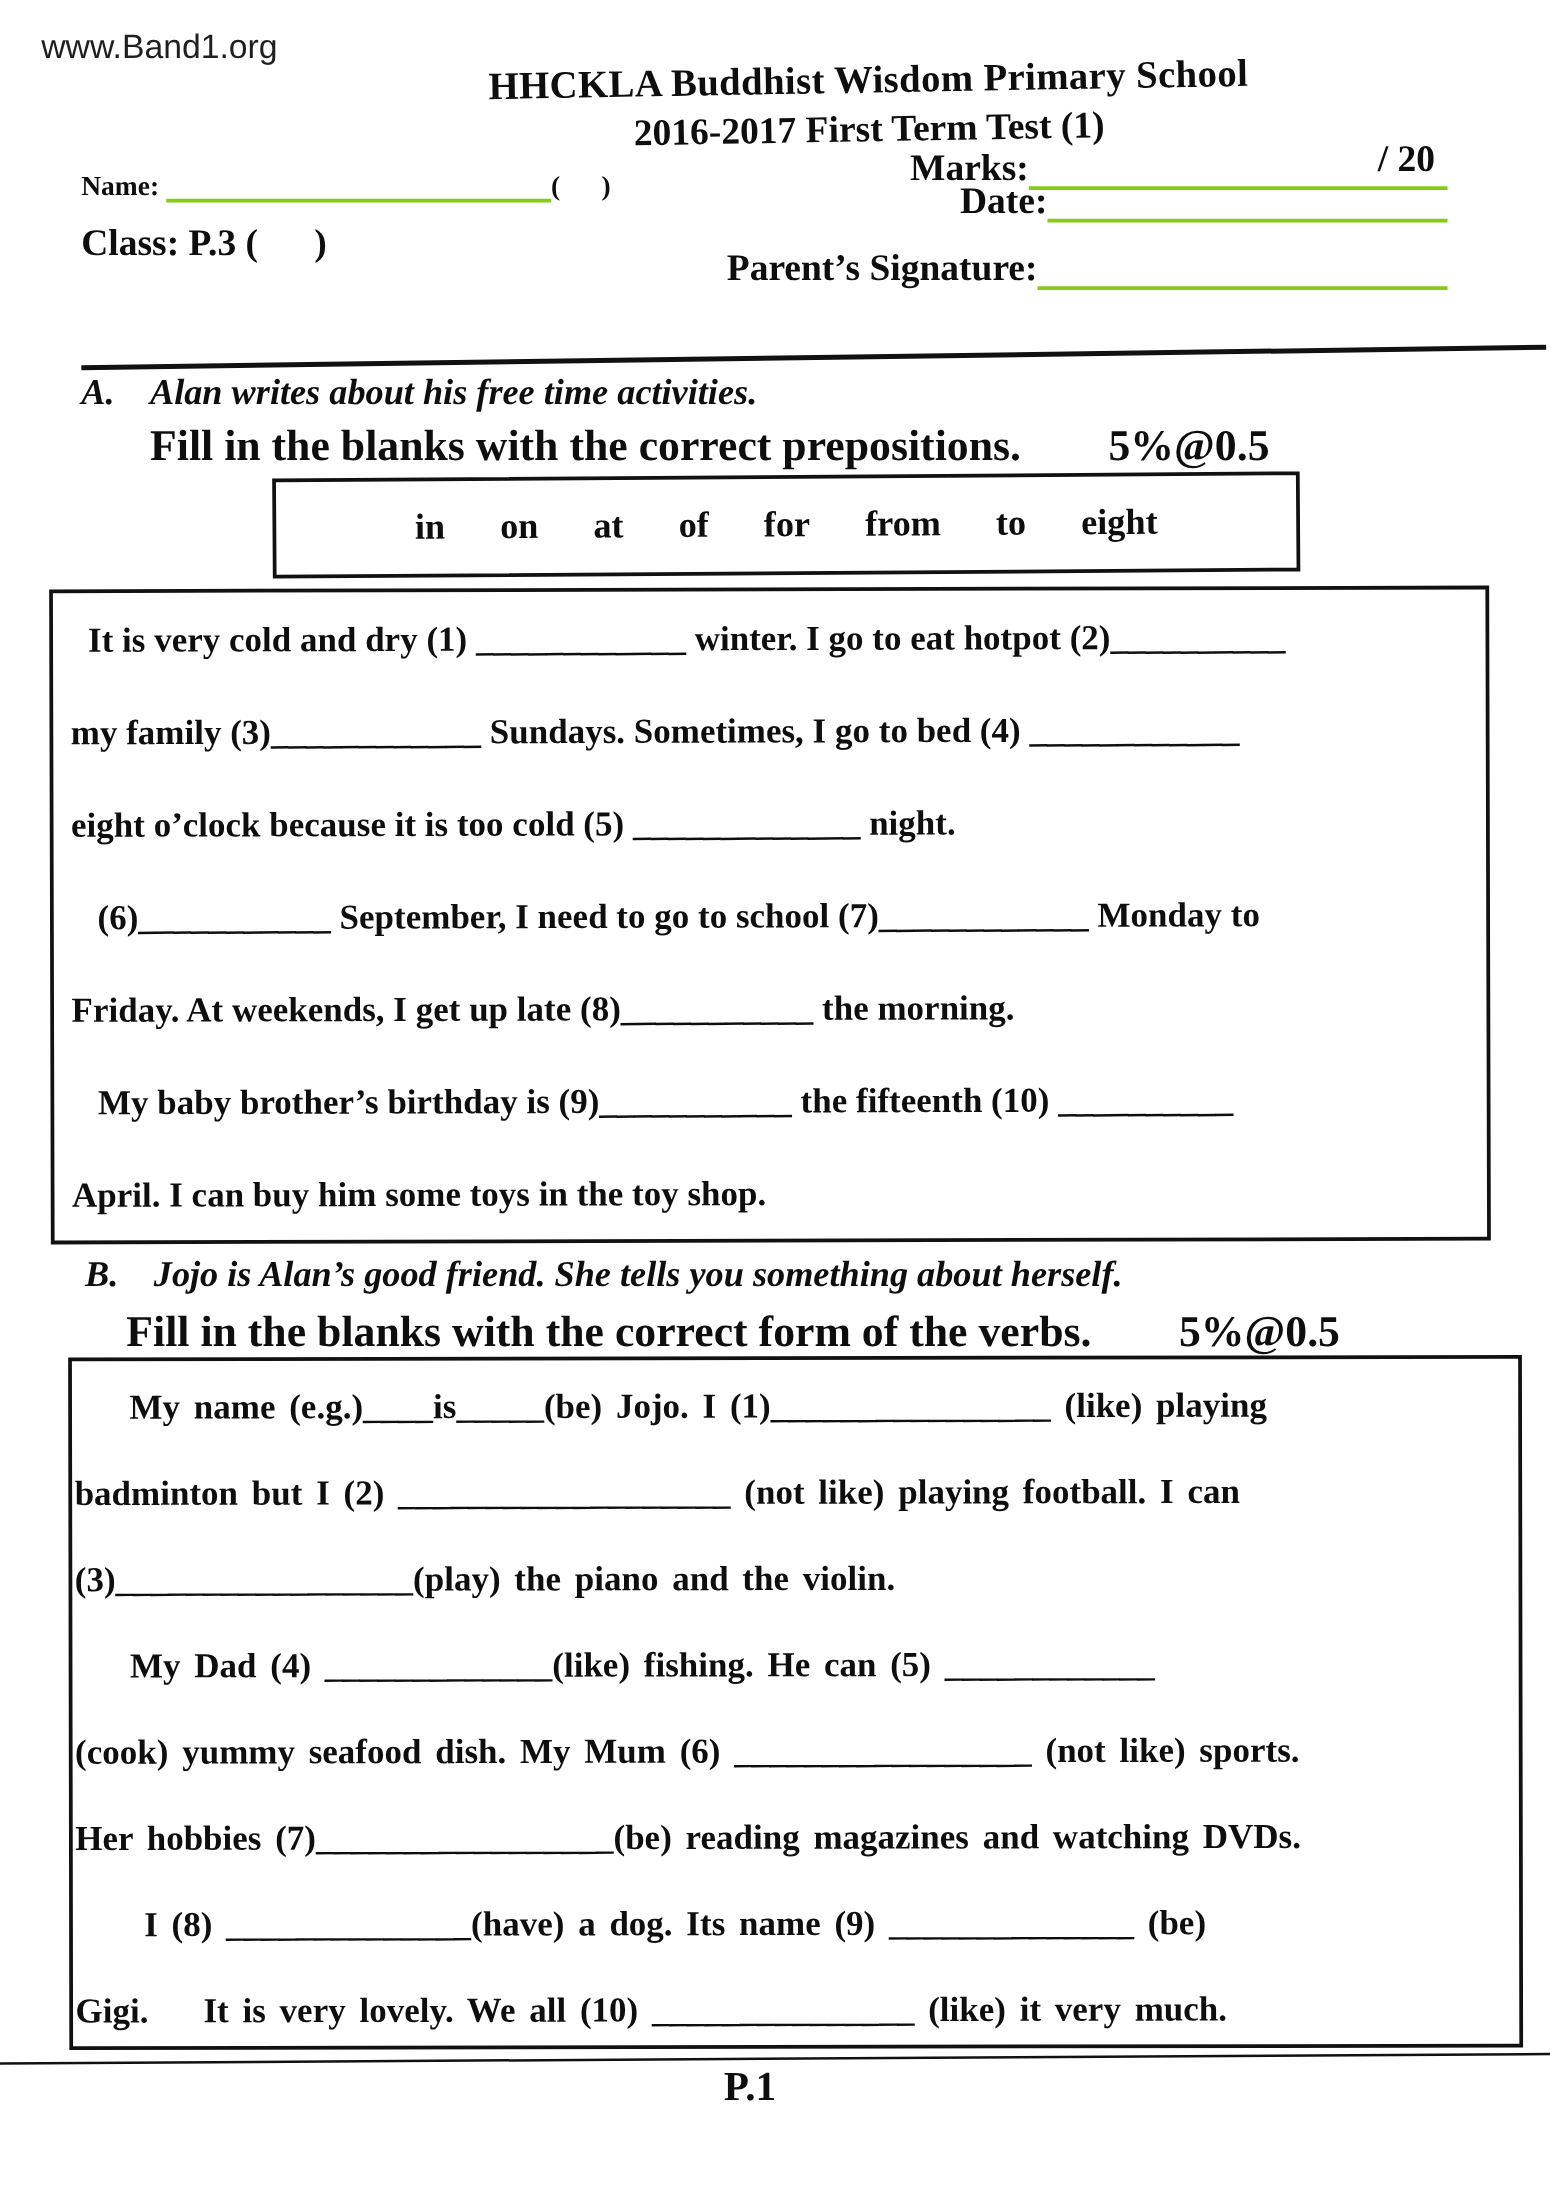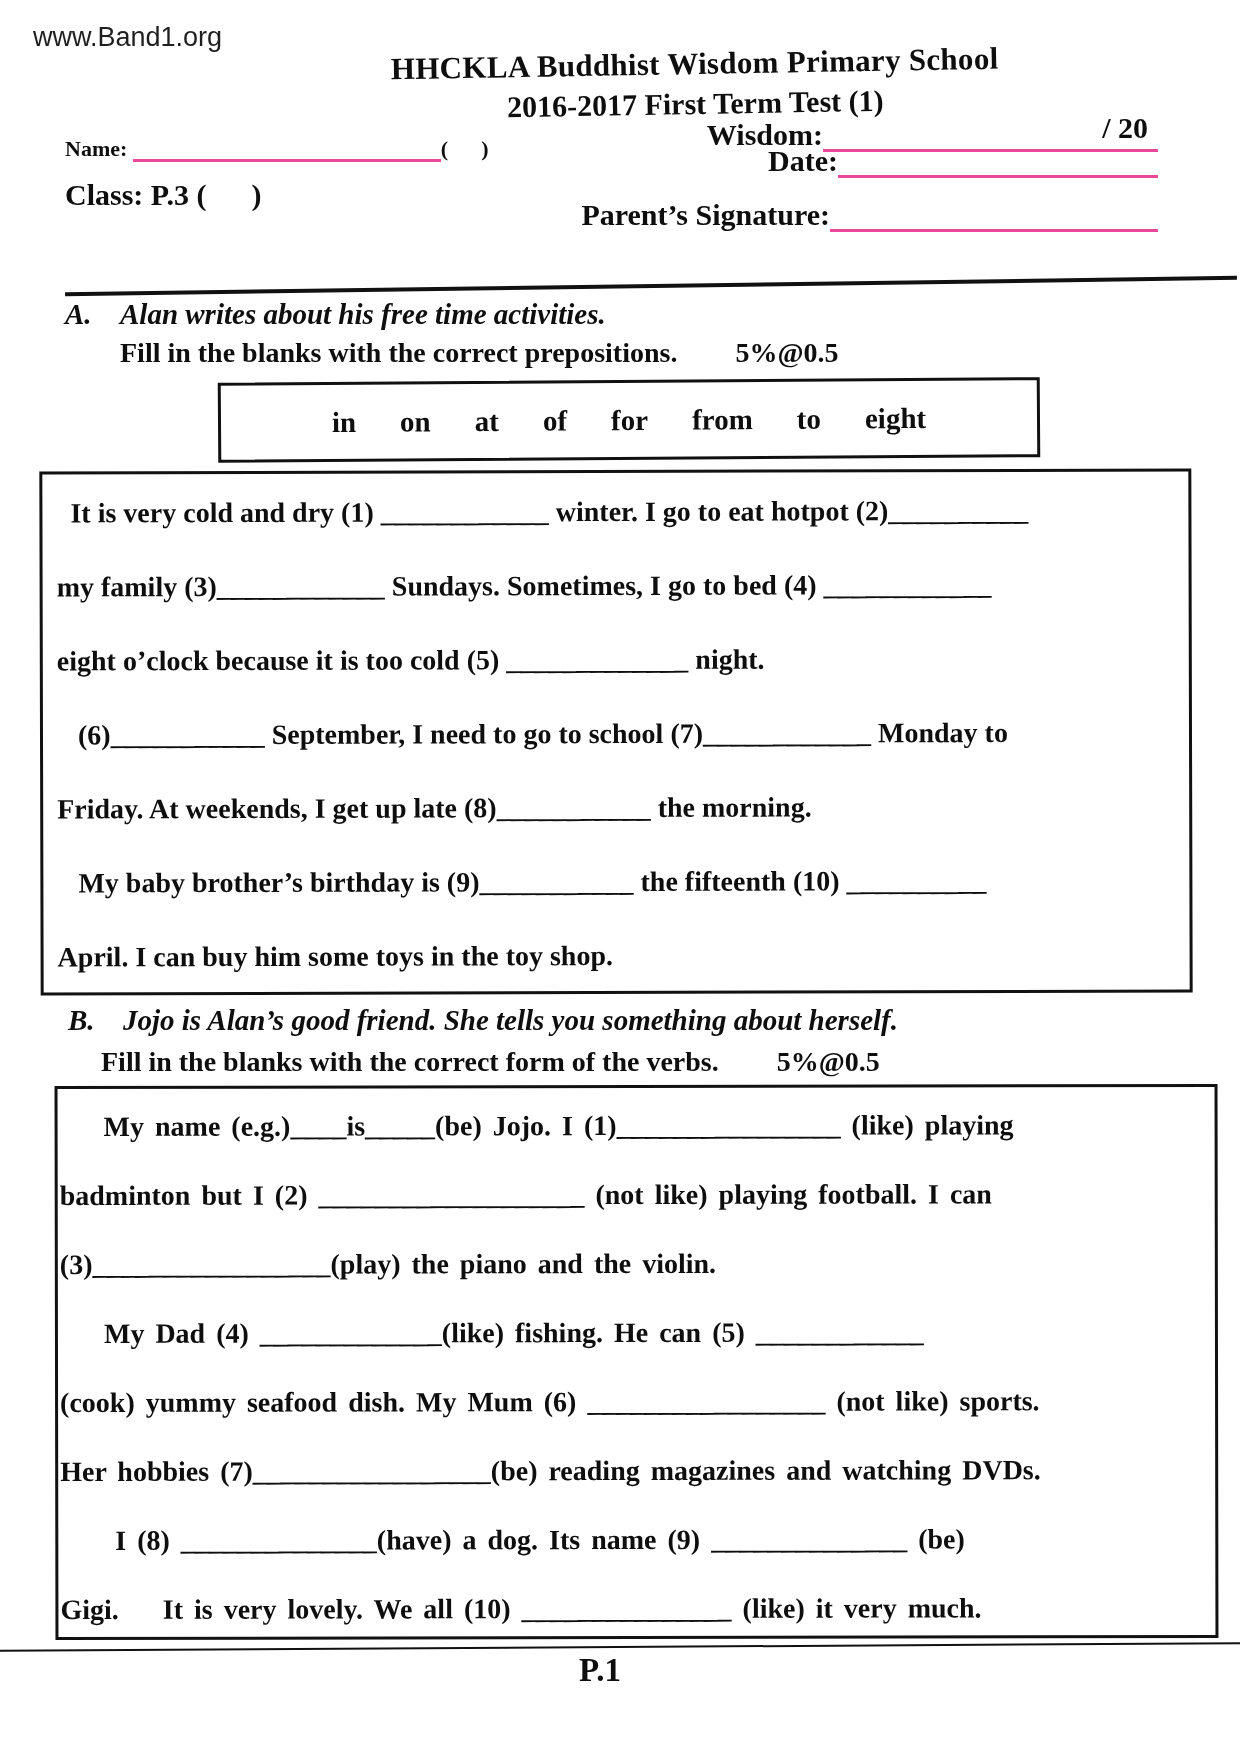--- a/index.html
+++ b/index.html
@@ -25,21 +25,21 @@
     left:150px; top:46px; width:1090px;
     text-align:center;
     transform:rotate(-1deg);
   }
   .school-name { font-size:31px; letter-spacing:0.3px; }
   .test-title  { font-size:30px; margin-top:5px; }
 
   .hdr-row { display:flex; align-items:flex-end; font-size:22px; white-space:pre; }
   .uline {
     display:inline-block;
-    border-bottom:3px solid #ec4899;
+    border-bottom:3px solid #84cc16;
     height:34px;
     vertical-align:bottom;
     position:relative;
   }
   .name-row  { left:65px; top:128px; }
   .name-line { width:308px; }
   .name-paren{ white-space:pre; }
   .class-row { left:65px; top:178px; font-size:30px; white-space:pre; }
 
   .field-row  { position:absolute; right:82px; display:flex; align-items:flex-end; font-size:30px; }
@@ -57,21 +57,21 @@
   .sep-line {
     left:65px; top:284px; width:1172px; height:4px;
     background:#111; transform:rotate(-0.8deg);
   }
 
   
   .sec-head { display:flex; font-size:29px; font-style:italic; }
   .sec-head-a { left:65px; top:298px; }
   .sec-head-b { left:68px; top:1004px; }
   .sec-letter { width:55px; }
-  .sec-instr { font-size:28px; display:flex; }
+  .sec-instr { font-size:35px; display:flex;gap:12px; }
   .sec-instr-a { left:120px; top:337px; }
   .sec-instr-b { left:101px; top:1046px; }
   .marks-note { margin-left:58px;text-align:right; }
 
   .word-bank {
     left:218px; top:380px; width:822px; height:80px;
     border:3px solid #111;
     display:flex; justify-content:center; align-items:center;
     gap:44px;
     font-size:29px;
@@ -118,21 +118,21 @@
   <div class="school-name">HHCKLA Buddhist Wisdom Primary School</div>
   <div class="test-title">2016-2017 First Term Test (1)</div>
 </div>
 
 <div class="abs hdr-row name-row">
   <span>Name: </span><span class="uline name-line"></span><span class="name-paren">(      )</span>
 </div>
 <div class="abs class-row">Class: P.3 (      )</div>
 
 <div class="field-row marks-row">
-  <span>Wisdom:</span>
+  <span>Marks:</span>
     <span class="uline marks-line">
       <span class="marks-total">/ 20</span>
     </span>
 </div>
 <div class="field-row date-row">
   <span>Date:</span>
     <span class="uline date-line"></span>
 </div>
 <div class="field-row sig-row">
   <span>Parent’s Signature:</span>

